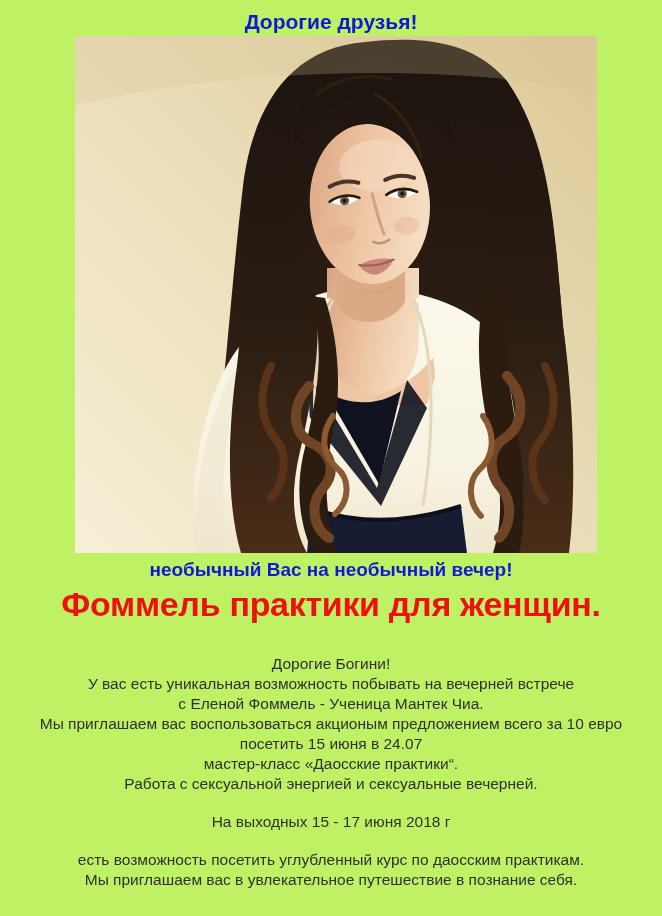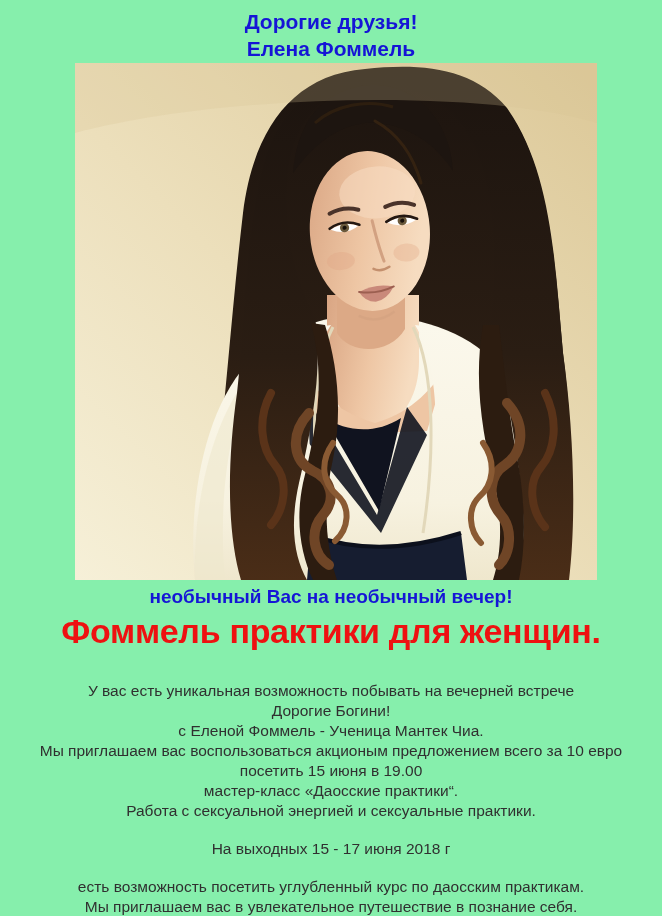--- a/index.html
+++ b/index.html
@@ -5,21 +5,21 @@
   html, body {
     margin: 0;
     padding: 0;
     background: #ffffff;
   }
   .page {
     position: relative;
     width: 662px;
     height: 916px;
     margin: 0 auto;
-    background: #86efac;
+    background: #bef264;
     font-family: "Liberation Sans", "DejaVu Sans", sans-serif;
     overflow: hidden;
   }
   .header {
     padding-top: 8px;
     text-align: center;
   }
   .header-line {
     font-size: 21px;
     line-height: 27px;
@@ -61,21 +61,20 @@
     white-space: nowrap;
   }
 </style>
 </head>
 <body>
 
 <div class="page">
 
   <div class="header">
     <div class="header-line">Дорогие друзья!</div>
-    <div class="header-line">Елена Фоммель</div>
   </div>
 
   <div class="photo-wrap">
     <svg width="522" height="517" viewBox="0 0 522 517" xmlns="http://www.w3.org/2000/svg">
       <defs>
         <linearGradient id="bgGrad" x1="0" y1="1" x2="1" y2="0">
           <stop offset="0" stop-color="#f6f0d8"></stop>
           <stop offset="0.45" stop-color="#ecdfbb"></stop>
           <stop offset="1" stop-color="#dcc898"></stop>
         </linearGradient>
@@ -183,27 +182,27 @@
       <path d="M 0 0 L 522 0 L 522 60 C 420 28 160 28 0 70 Z" fill="#d8c392" opacity="0.25"></path>
     </svg>
   </div>
 
   <div class="invite-line">необычный Вас на необычный вечер!</div>
 
   <div class="main-title">Фоммель практики для женщин.</div>
 
   <div class="body-text">
       <div class="para">
+        <div class="line">Дорогие Богини!</div>
         <div class="line">У вас есть уникальная возможность побывать на вечерней встрече</div>
-        <div class="line">Дорогие Богини!</div>
         <div class="line">с Еленой Фоммель - Ученица Мантек Чиа.</div>
         <div class="line">Мы приглашаем вас воспользоваться акционым предложением всего за 10 евро</div>
-        <div class="line">посетить 15 июня в 19.00</div>
+        <div class="line">посетить 15 июня в 24.07</div>
         <div class="line">мастер-класс «Даосские практики“.</div>
-        <div class="line">Работа с сексуальной энергией и сексуальные практики.</div>
+        <div class="line">Работа с сексуальной энергией и сексуальные вечерней.</div>
       </div>
       <div class="para">
         <div class="line">На выходных 15 - 17 июня 2018 г</div>
       </div>
       <div class="para">
         <div class="line">есть возможность посетить углубленный курс по даосским практикам.</div>
         <div class="line">Мы приглашаем вас в увлекательное путешествие в познание себя.</div>
       </div>
     </div>
 

